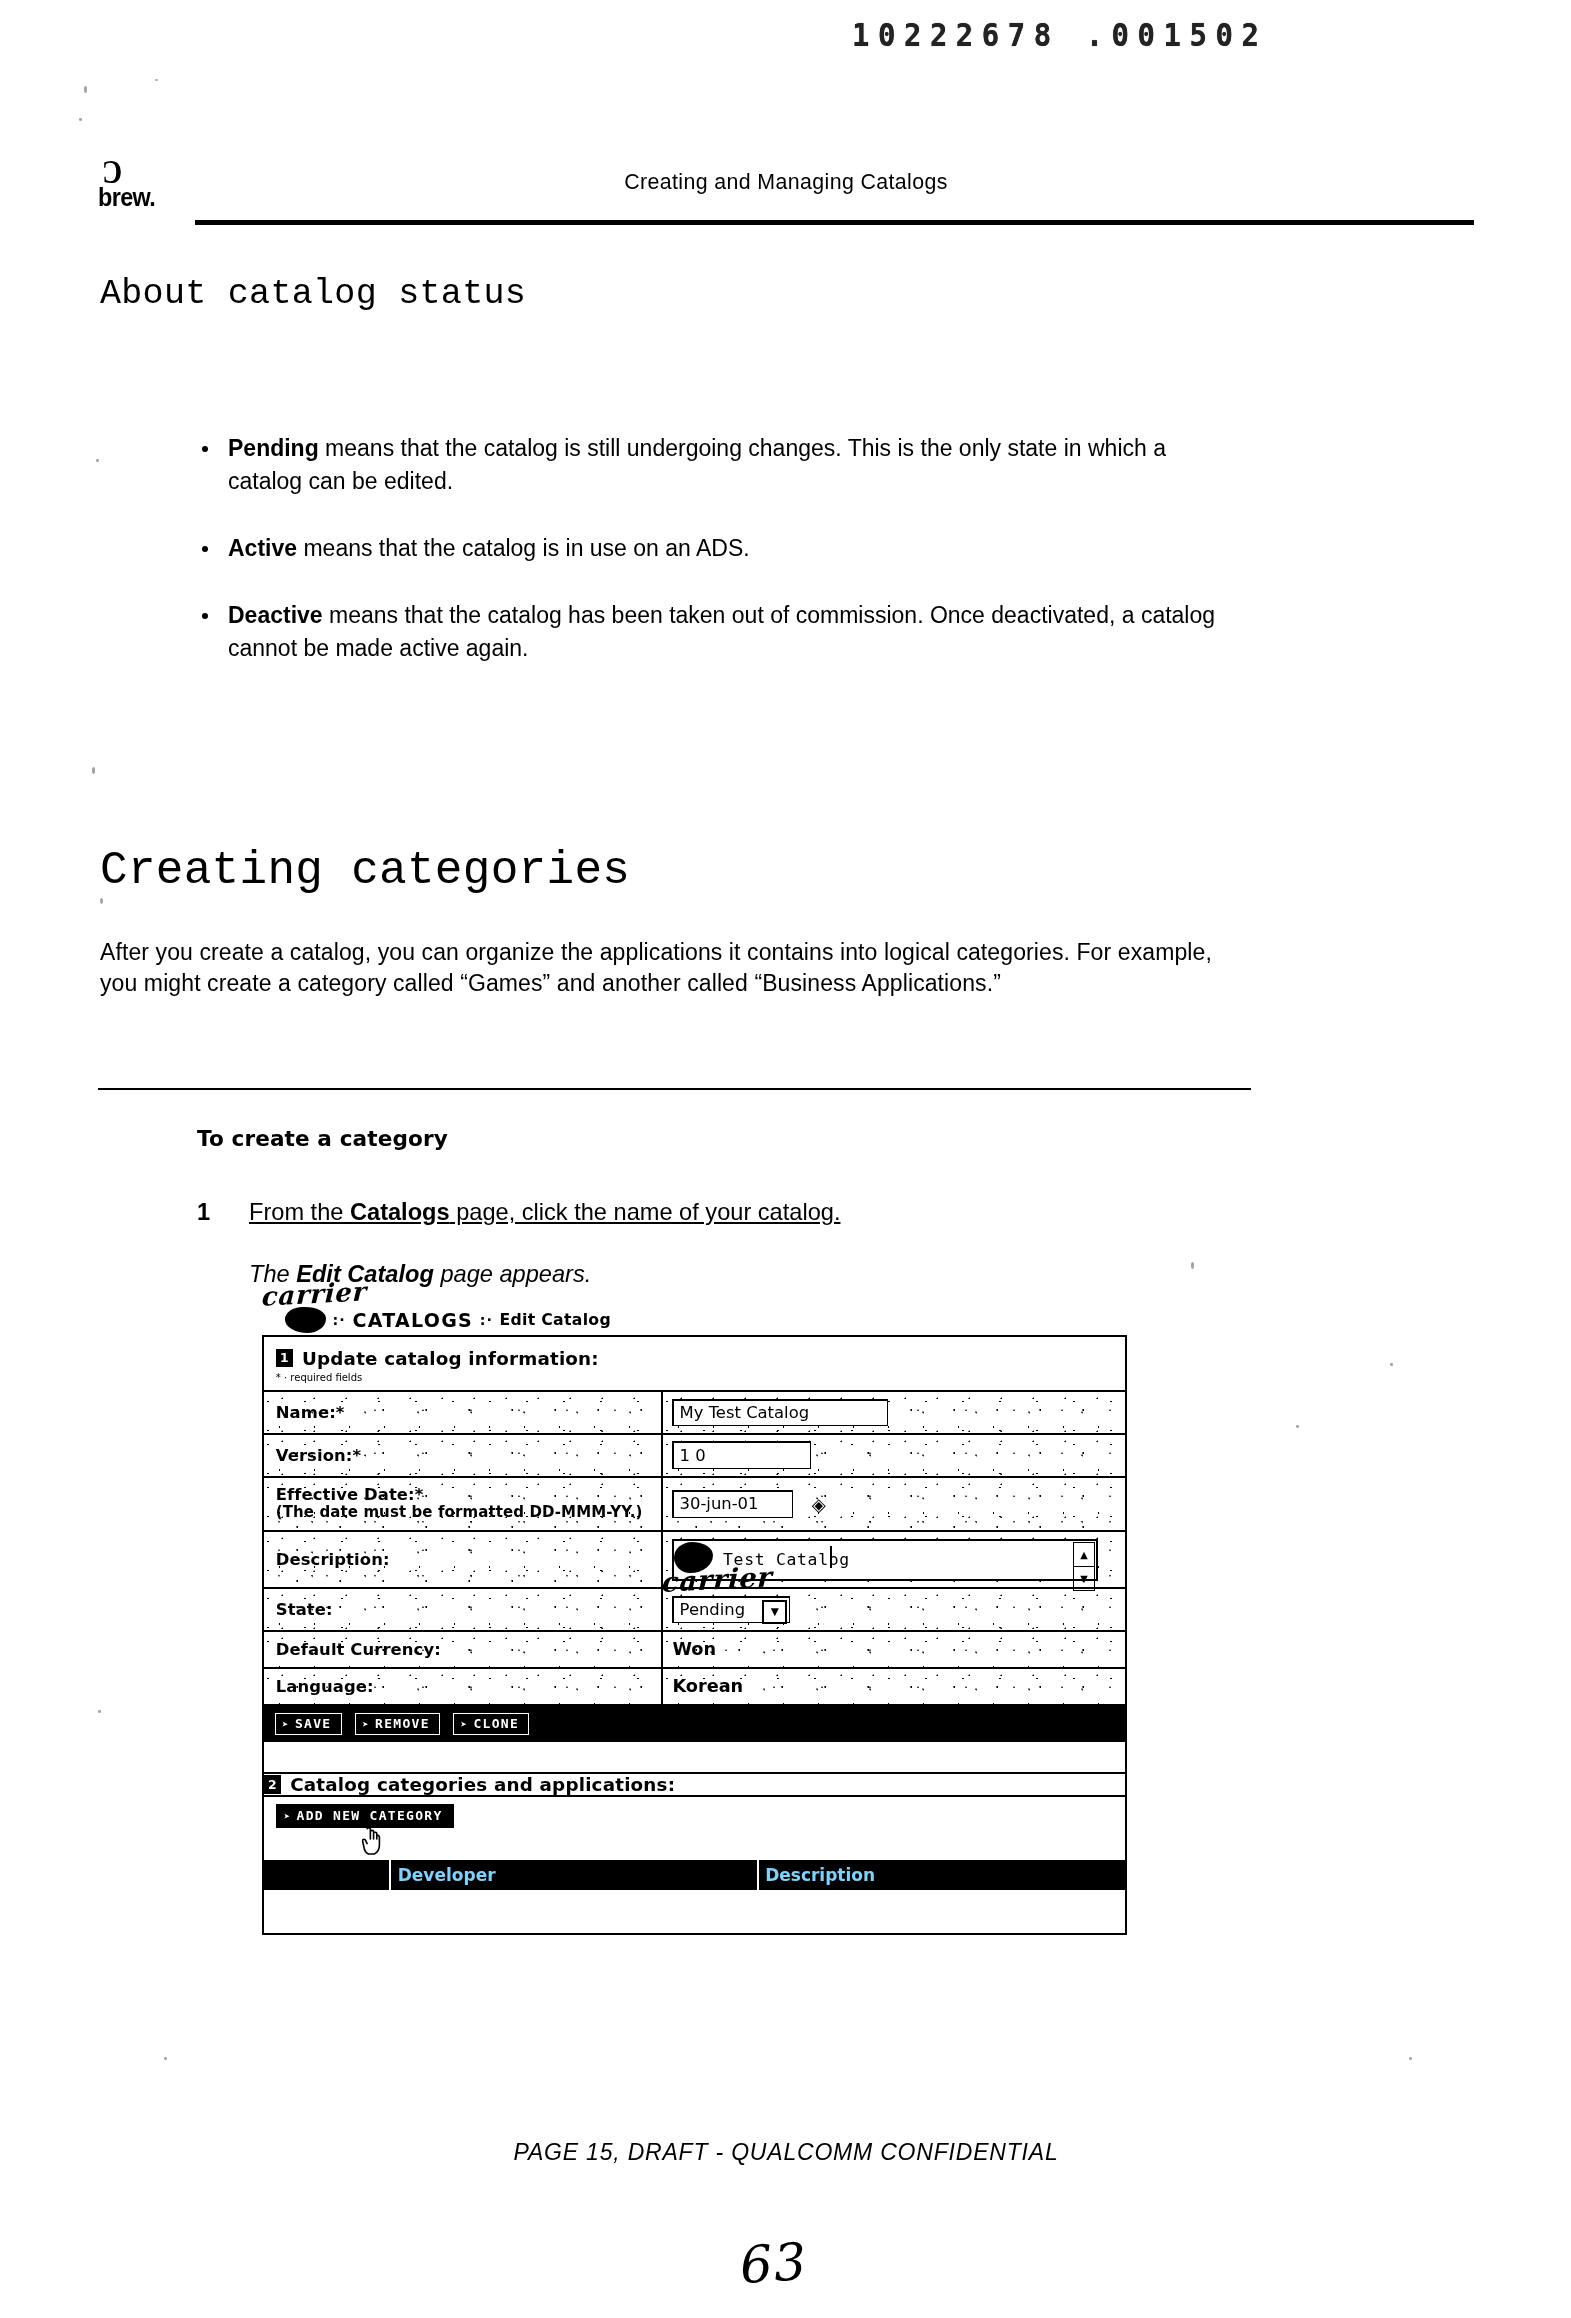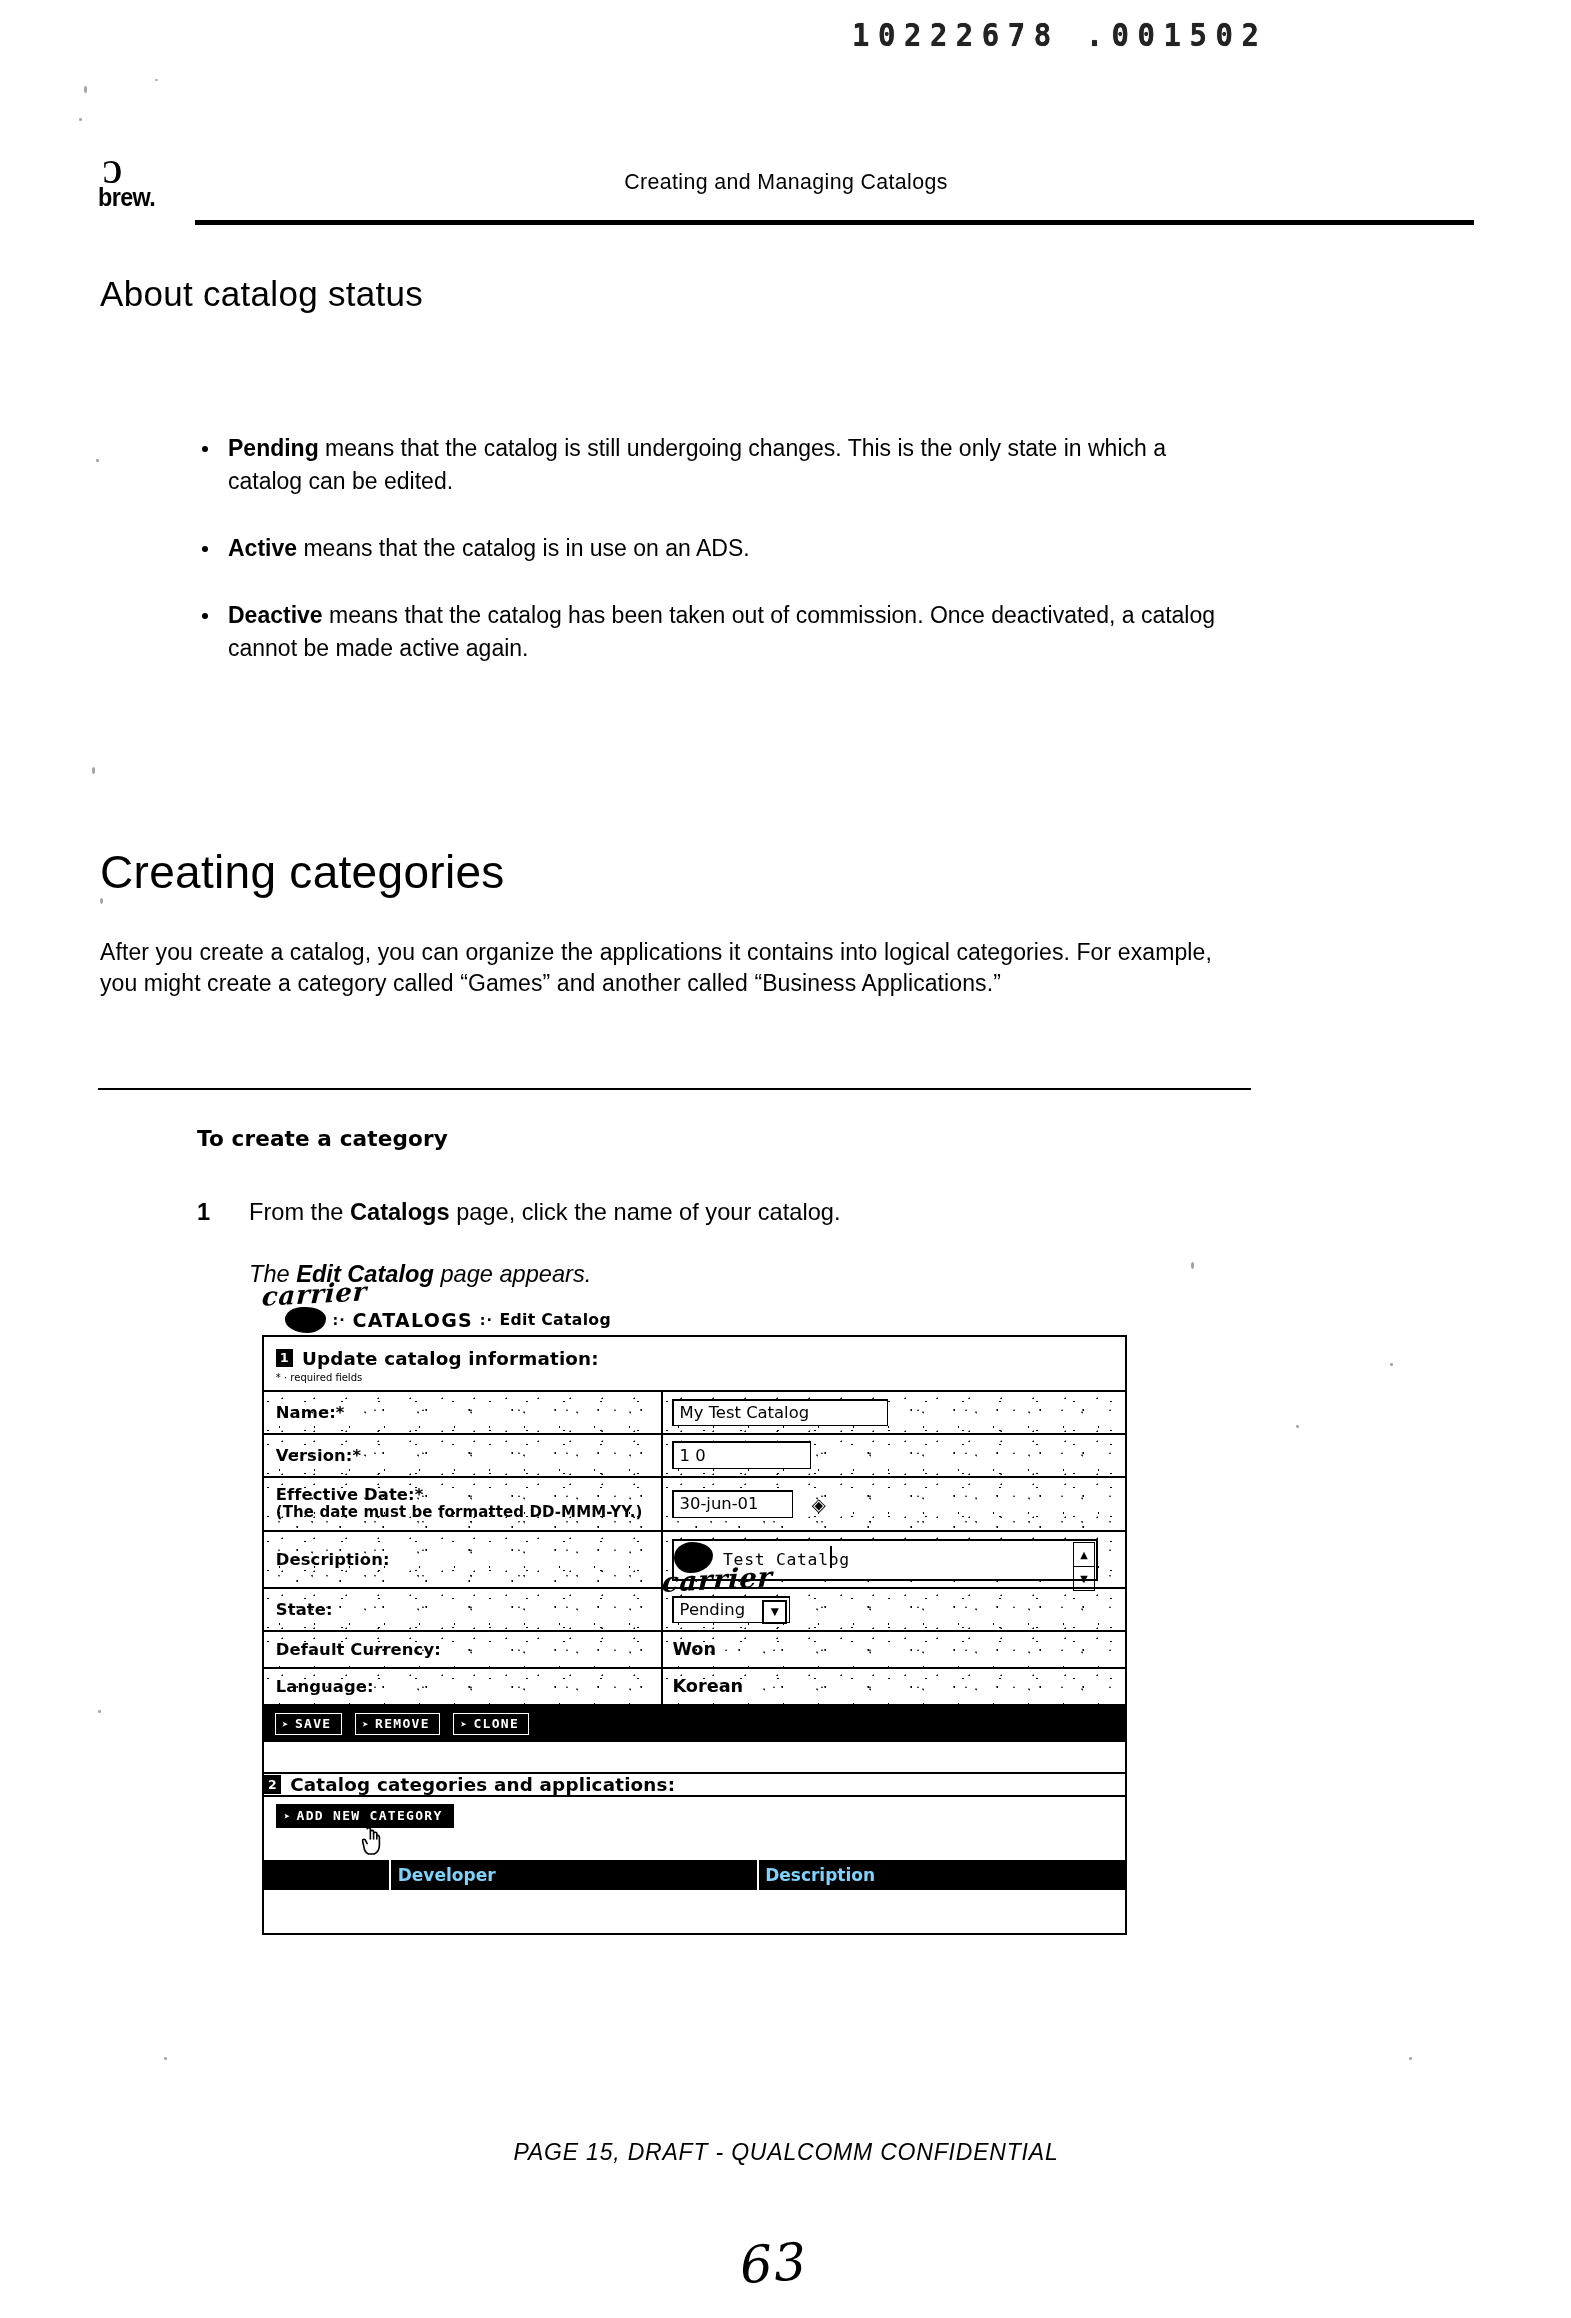--- a/index.html
+++ b/index.html
@@ -93,21 +93,21 @@
     left: 97px;
     right: 0;
     top: 63px;
     height: 4.6px;
     background: #000;
   }
 
   
   .h1 {
     position: absolute;
-    font-family: Liberation Sans, sans-serif;
+    font-family: Liberation Mono, monospace;
     font-weight: normal;
     font-size: 35px;
     letter-spacing: 0.3px;
     white-space: nowrap;
   }
   .h1.big {
     font-size: 46px;
   }
   .para {
     position: absolute;
@@ -507,21 +507,21 @@
   </div>
 
   <div class="h1 big" style="left:100px; top:845px;">Creating categories</div>
   <div class="para" style="left:100px; top:937px; width:1153px;">After you create a catalog, you can organize the applications it contains into logical categories. For example, you might create a category called “Games” and another called “Business Applications.”</div>
 
   <div class="hr" style="top:1088px;"></div>
 
   <div class="proc-title" style="top:1126px;">To create a category</div>
 
   <div class="step-num" style="top:1199px;">1</div>
-  <div class="step-text" style="top:1199px;"><span>From the </span><b>Catalogs</b><span> page, click the name of your catalog.</span></div>
+  <div class="step-text" style="top:1199px;text-decoration:underline;"><span>From the </span><b>Catalogs</b><span> page, click the name of your catalog.</span></div>
 
   <div class="step-result" style="top:1261px;"><span>The </span><b>Edit Catalog</b><span> page appears.</span></div>
 
   <div class="hand" style="left:262px; top:1279px; font-size:26px;">carrier</div>
 
   <div class="shot">
 
     <div class="breadcrumb">
       <span class="redact"></span>
       <span class="bc-sep">:·</span>

